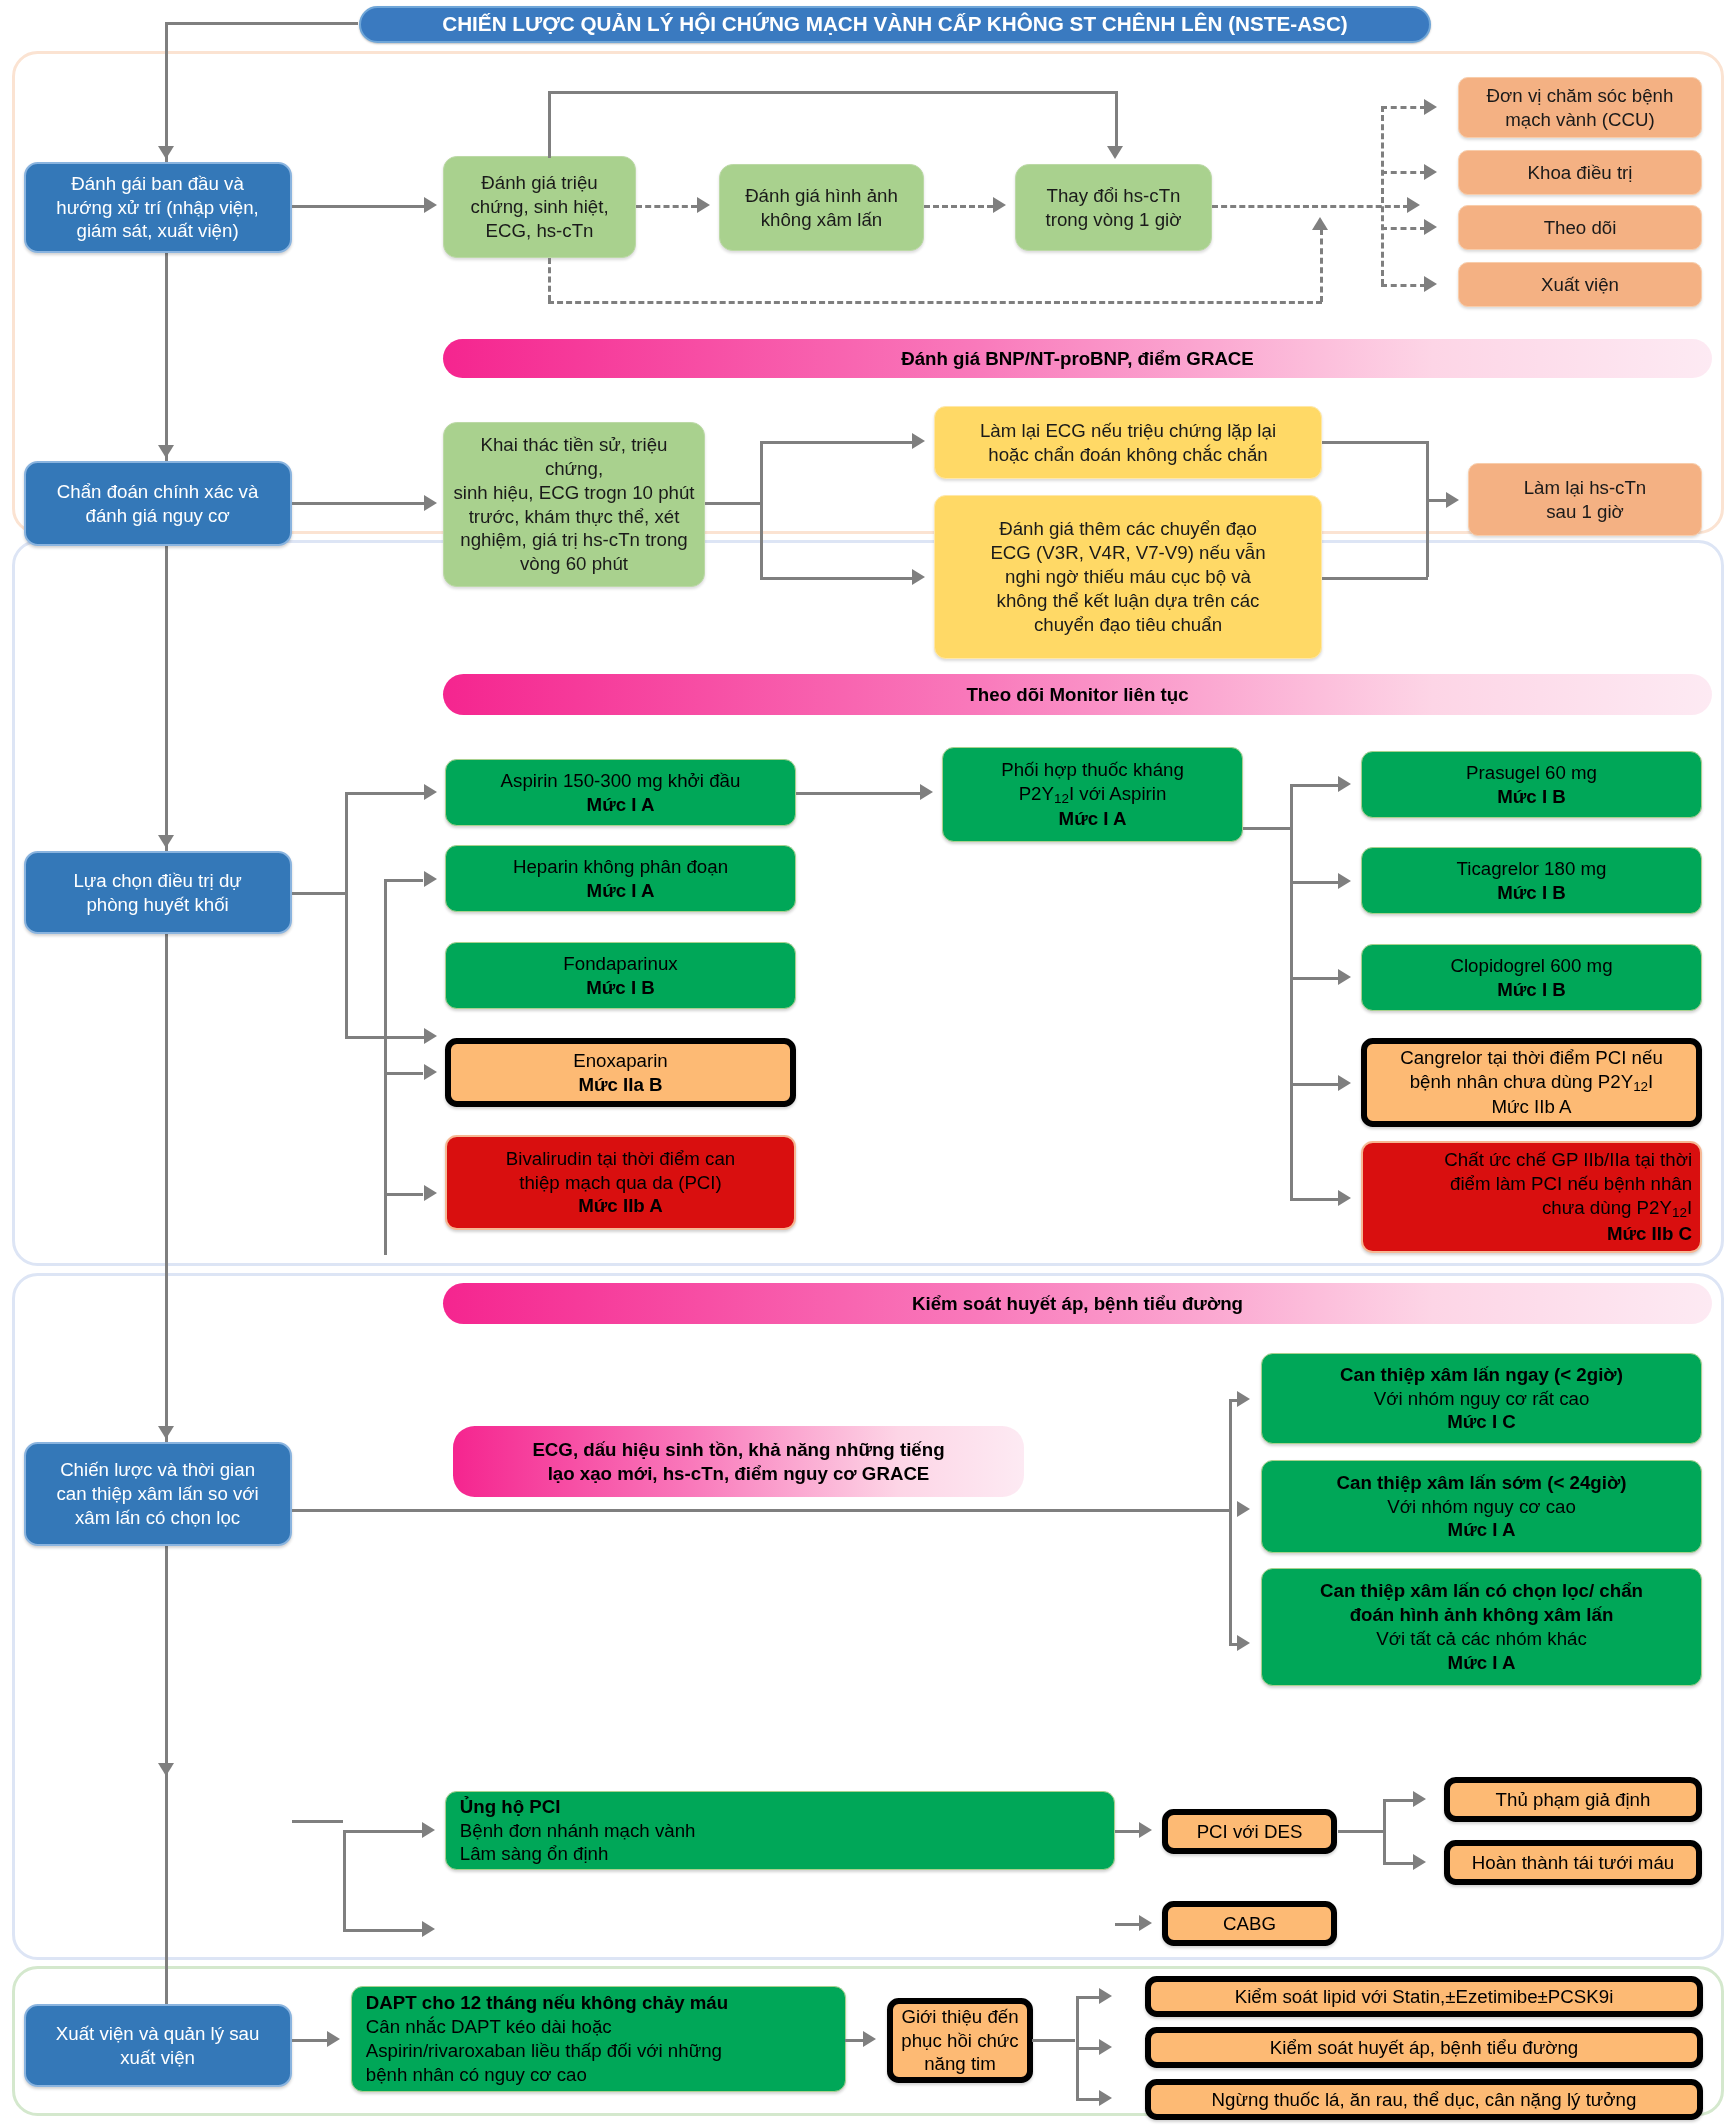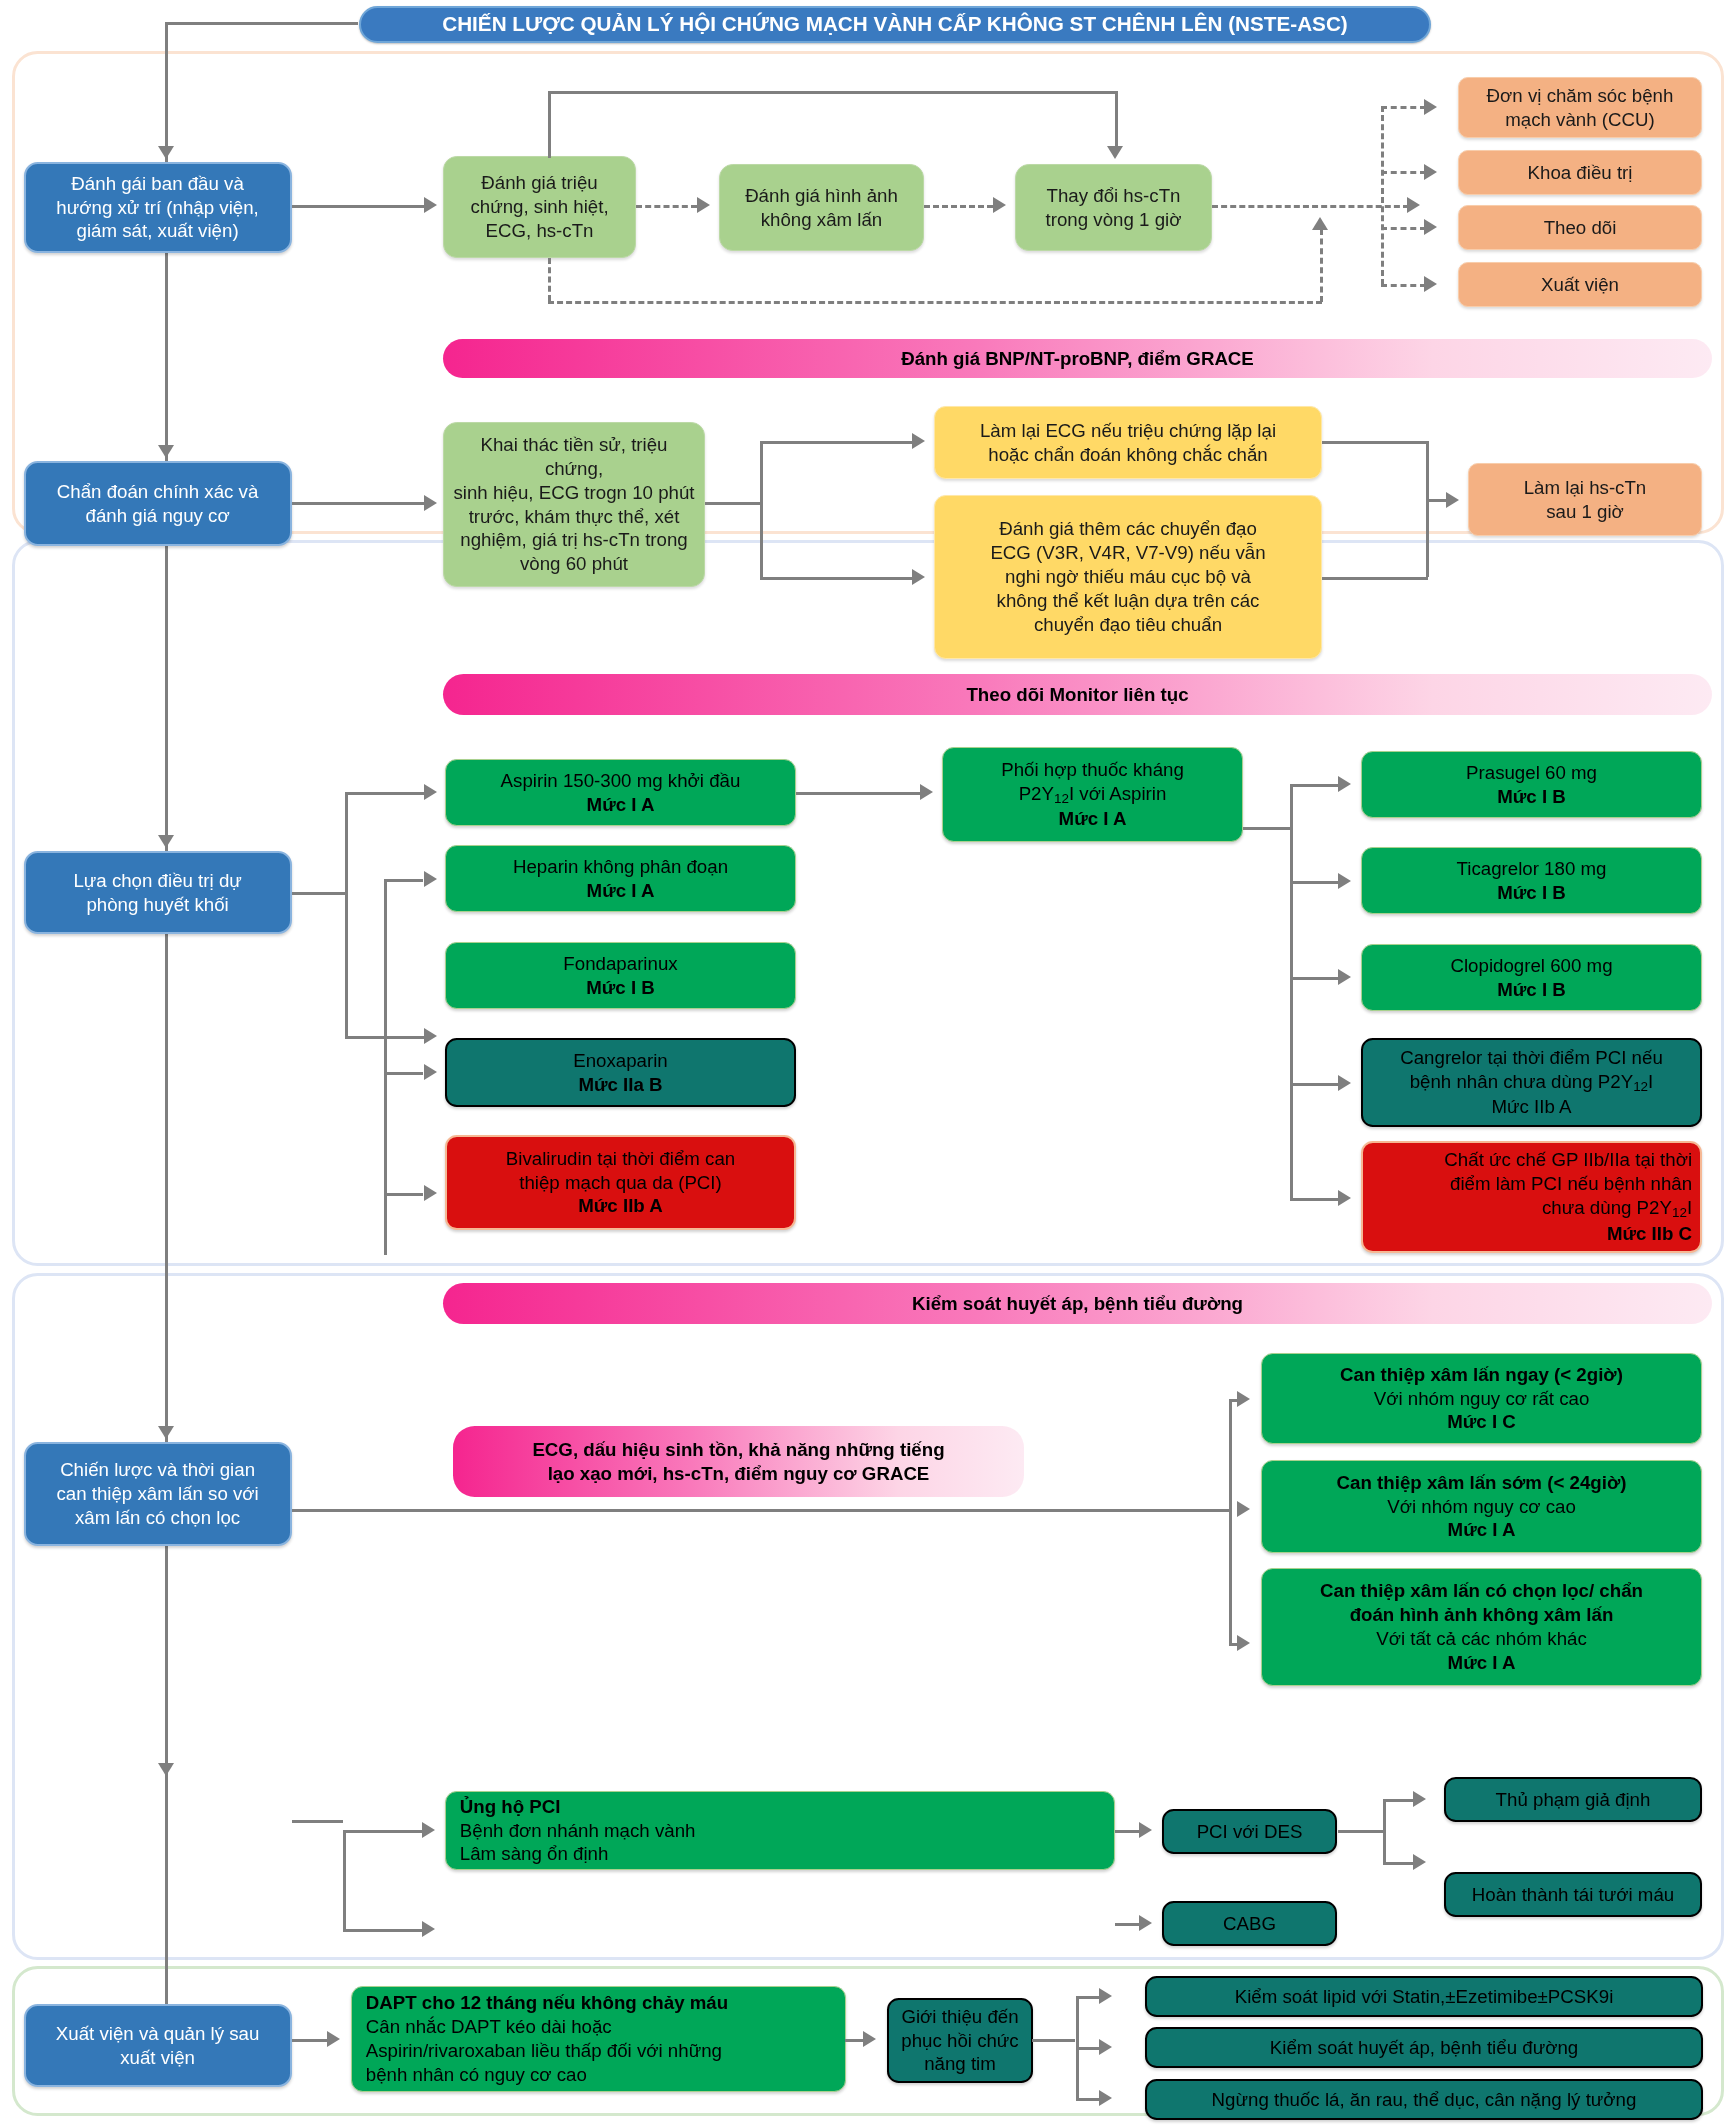--- a/index.html
+++ b/index.html
@@ -23,21 +23,21 @@
   .n-blue{background:#3478b8;border:2px solid #8ab4df;color:#fff;border-radius:13.8px;
           font-size:18.7px;box-shadow:0 2px 3px rgba(0,0,0,.18);}
   .n-green-l{background:#a9d18e;border:1px solid #bcd9a6;color:#1a1a1a;font-size:18.7px;
              border-radius:13.8px;box-shadow:0 2px 3px rgba(0,0,0,.14);}
   .n-orange{background:#f4b183;border:1px solid #f8cdab;color:#1a1a1a;font-size:18.7px;
             border-radius:9.9px;box-shadow:0 2px 3px rgba(0,0,0,.14);}
   .n-yellow{background:#ffd966;border:1px solid #ffe8a8;color:#1a1a1a;font-size:18.7px;
             border-radius:11.8px;box-shadow:0 2px 3px rgba(0,0,0,.14);}
   .n-green-d{background:#00a758;border:1px solid #a9d18e;color:#000;font-size:18.7px;
              border-radius:11.8px;box-shadow:0 2px 3px rgba(0,0,0,.18);}
-  .n-amber{background:#0f766e;border:2px solid #000000;color:#000;font-size:18.7px;
+  .n-amber{background:#fdba74;border:6px solid #000000;color:#000;font-size:18.7px;
            border-radius:11.8px;box-shadow:0 2px 3px rgba(0,0,0,.18);}
   .n-red{background:#d90f0f;border:2px solid #f6b894;color:#000;font-size:18.7px;
          border-radius:11.8px;box-shadow:0 2px 3px rgba(0,0,0,.18);}
 
   .n-banner{background:linear-gradient(90deg,#f5258f 0%,#f979bb 42%,#fdd5e6 78%,#fdeaf3 100%);
             border-radius:21.7px;color:#000;font-size:18.7px;font-weight:bold;}
   .left{justify-content:flex-start;text-align:left;padding-left:13.8px;}
 
   sub{font-size:.72em;vertical-align:-.25em;}
 
@@ -316,21 +316,21 @@
   <div class="node n-amber" style="left:1162px;top:1809px;width:175px;height:45px;">
     <span class="t">PCI với DES</span>
   </div>
   <div class="node n-amber" style="left:1162px;top:1901px;width:175px;height:45px;">
     <span class="t">CABG</span>
   </div>
 
   <div class="node n-amber" style="left:1444px;top:1777px;width:258px;height:45px;">
     <span class="t">Thủ phạm giả định</span>
   </div>
-  <div class="node n-amber" style="left:1444px;top:1840px;width:258px;height:45px;margin-top:32px;">
+  <div class="node n-amber" style="left:1444px;top:1840px;width:258px;height:45px;">
     <span class="t">Hoàn thành tái tưới máu</span>
   </div>
 
   <div class="ln h" style="left:292px;top:1820px;width:51px;"></div>
   <div class="ln v" style="left:343px;top:1830px;height:99px;"></div>
   <div class="ln h" style="left:343px;top:1830px;width:81px;"></div>
   <div class="ar ar-r" style="left:422px;top:1822px;"></div>
   <div class="ln h" style="left:343px;top:1929px;width:81px;"></div>
   <div class="ar ar-r" style="left:422px;top:1921px;"></div>
 

